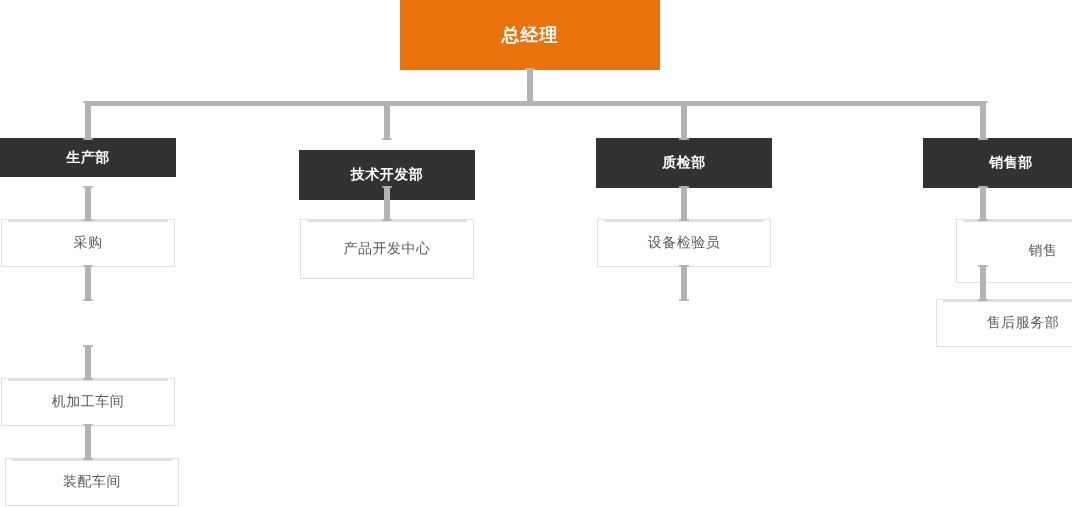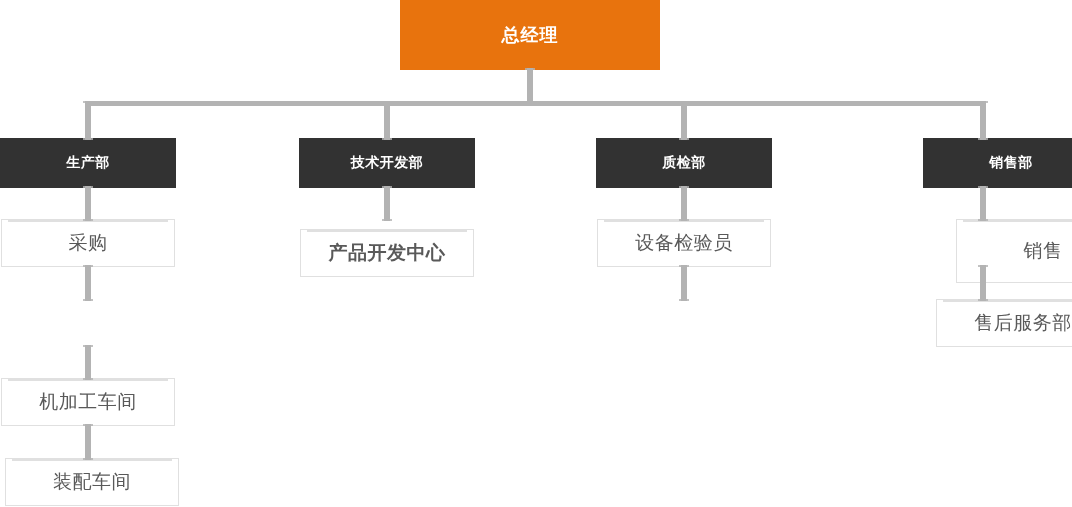--- a/index.html
+++ b/index.html
@@ -54,21 +54,21 @@
     background: var(--dept-bg, #323232);
     color: #ffffff;
     font-weight: bold;
     font-size: 14px;
     letter-spacing: 0.5px;
   }
   .node.child {
     background: #ffffff;
     border: 1px solid var(--child-border, #e0e0e0);
     color: var(--child-text, #595959);
-    font-size: 19px;
+    font-size: 14px;
     letter-spacing: 0.5px;
   }
   .node.child::before {
     content: "";
     position: absolute;
     top: -1px;
     left: 6px;
     right: 6px;
     height: 3px;
     background: var(--child-border, #e0e0e0);
@@ -98,44 +98,44 @@
   <div class="conn v" style="left:681px; top:186px; height:35px;"></div>
   <div class="conn v" style="left:681px; top:265px; height:36px;"></div>
 
   <div class="conn v" style="left:980px; top:186px; height:35px;"></div>
   <div class="conn v" style="left:980px; top:265px; height:36px;"></div>
 
   <div class="node root" style="left:400px; top:0; width:260px; height:70px;">
     <span>总经理</span>
   </div>
 
-  <div class="node dept" style="left:0;     top:138px; width:176px; height:50px;">
+  <div class="node dept" style="left:0;     top:138px; width:176px; height:39px;">
     <span>生产部</span>
   </div>
-  <div class="node dept" style="left:299px; top:138px; width:176px; height:50px;">
+  <div class="node dept" style="left:299px; top:150px; width:176px; height:50px;">
     <span>技术开发部</span>
   </div>
   <div class="node dept" style="left:596px; top:138px; width:176px; height:50px;">
     <span>质检部</span>
   </div>
   <div class="node dept" style="left:895px; top:138px; width:176px; height:50px;margin-left:28px;">
     <span>销售部</span>
   </div>
 
   <div class="node child" style="left:1px; top:219px; width:174px; height:48px;">
     <span>采购</span>
   </div>
   <div class="node child" style="left:1px; top:378px; width:174px; height:48px;">
     <span>机加工车间</span>
   </div>
   <div class="node child" style="left:5px; top:458px; width:174px; height:48px;">
     <span>装配车间</span>
   </div>
 
-  <div class="node child" style="left:300px; top:229px; width:174px; height:48px;font-weight:bold;">
+  <div class="node child" style="left:300px; top:219px; width:174px; height:60px;">
     <span>产品开发中心</span>
   </div>
 
   <div class="node child" style="left:597px; top:219px; width:174px; height:48px;">
     <span>设备检验员</span>
   </div>
 
   <div class="node child" style="left:912px; top:219px; width:174px; height:64px;margin-left:44px;">
     <span>销售</span>
   </div>

